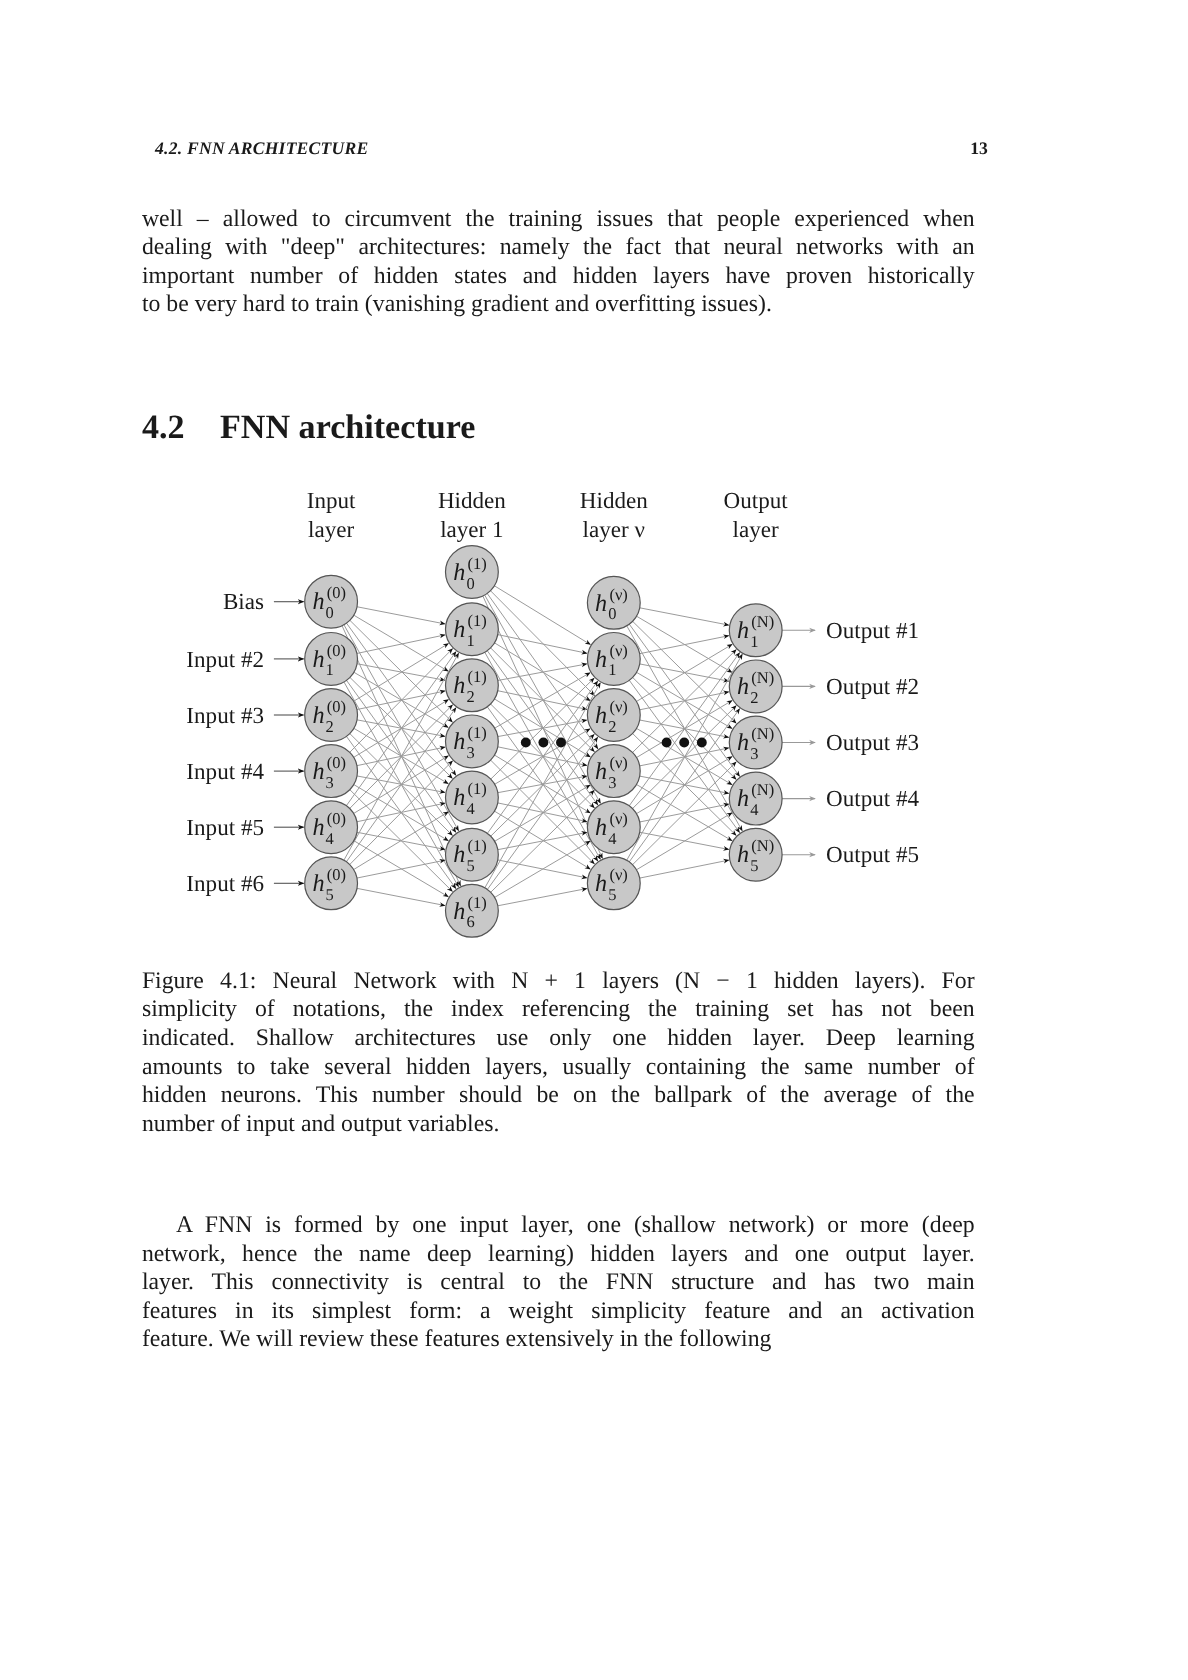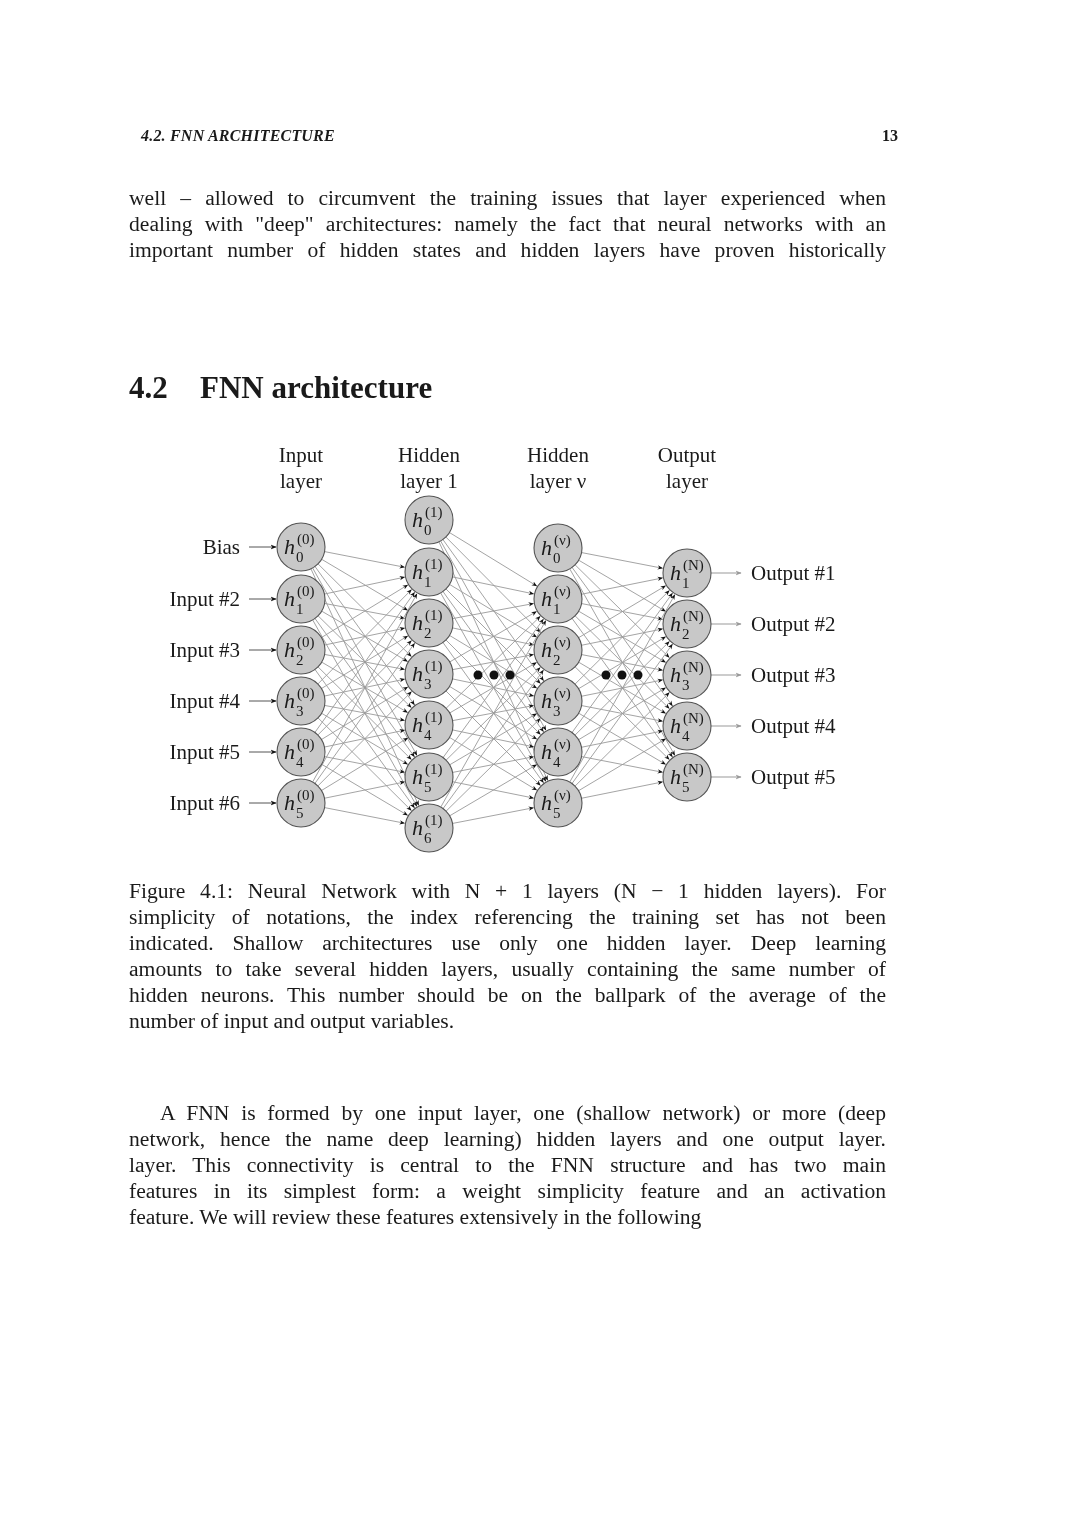--- a/index.html
+++ b/index.html
@@ -24,23 +24,24 @@
 </style>
 </head>
 <body>
 
 <div class="running-head">
   <span class="title">4.2.  FNN ARCHITECTURE</span>
   <span class="page">13</span>
 </div>
 
 <div class="para p1">
-  <span class="line">well – allowed to circumvent the training issues that layer experienced when</span>
+  <span class="line">well – allowed to circumvent the training issues that people experienced when</span>
   <span class="line">dealing with "deep" architectures: namely the fact that neural networks with an</span>
   <span class="line">important number of hidden states and hidden layers have proven historically</span>
+  <span class="line last">to be very hard to train (vanishing gradient and overfitting issues).</span>
 </div>
 
 <div class="heading">
   <span class="num">4.2</span><span>FNN architecture</span>
 </div>
 
 <svg class="figure" id="nn-figure" width="1080" height="440" viewBox="0 430 1080 440" xmlns="http://www.w3.org/2000/svg">
   <defs>
     <marker id="arrow-dark" viewBox="0 0 10 10" refX="9" refY="5" markerWidth="6" markerHeight="6" orient="auto">
       <path d="M0,1 L10,5 L0,9 L3,5 z" fill="#111"></path>

